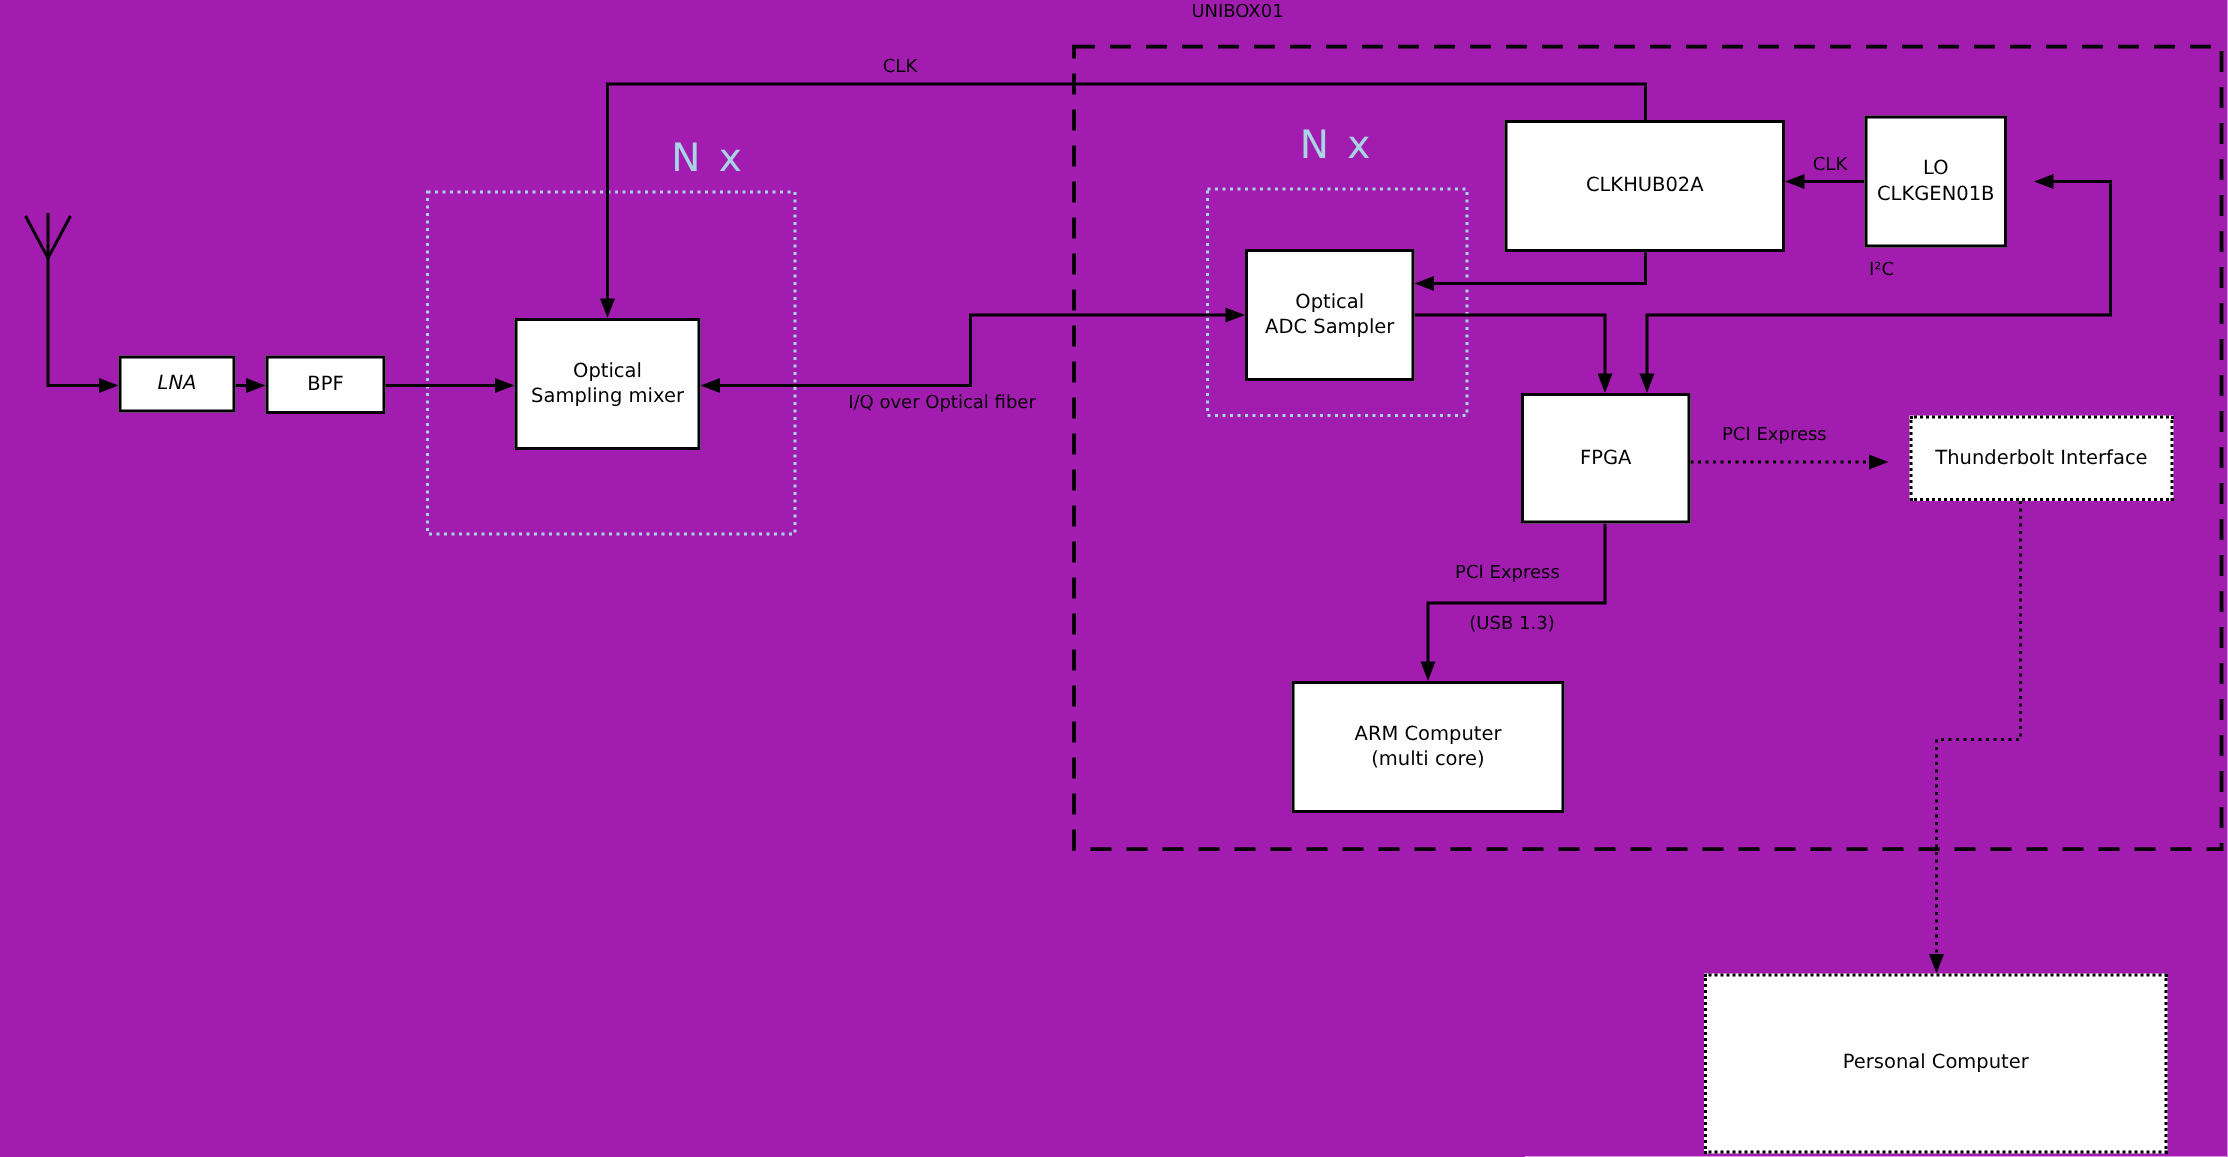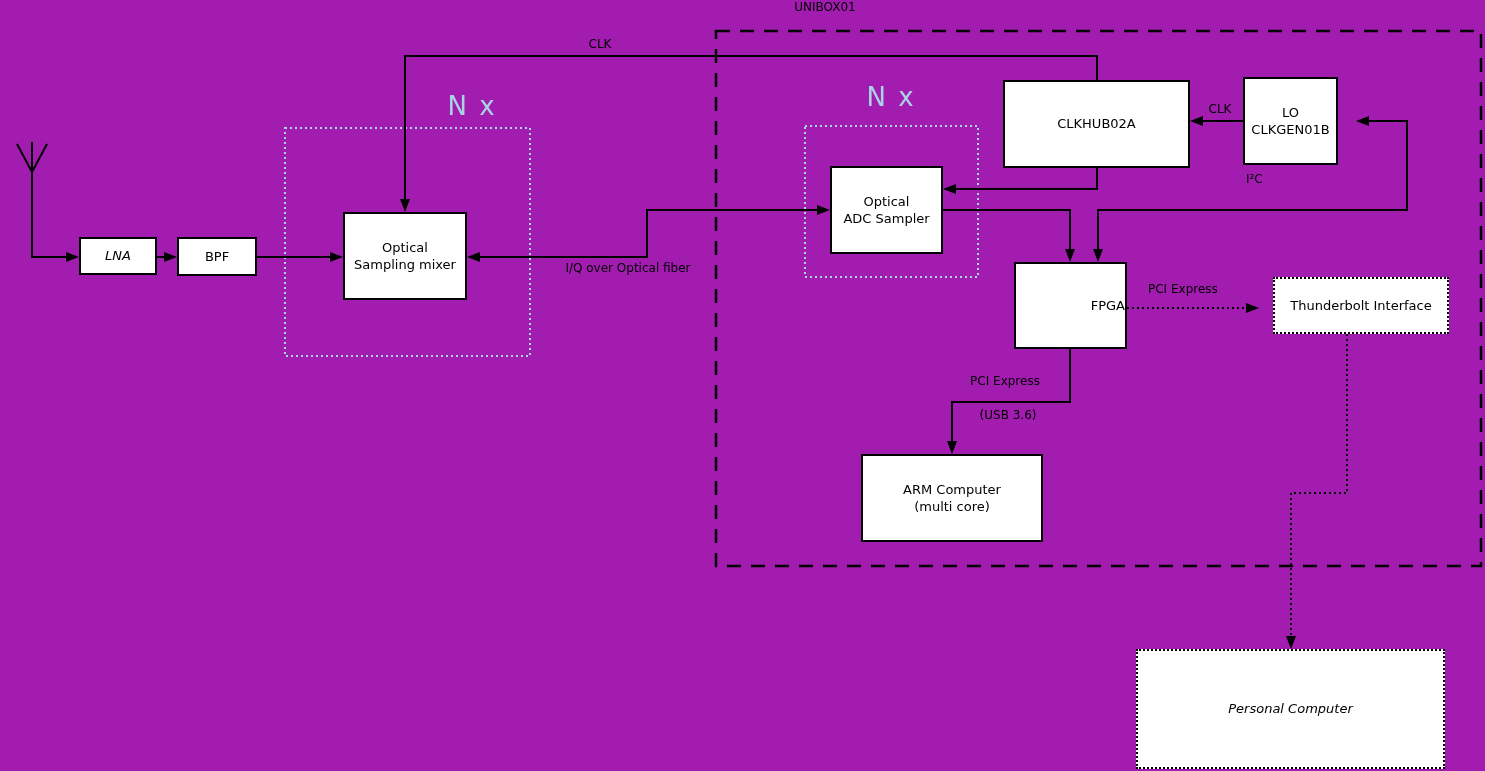--- a/index.html
+++ b/index.html
@@ -104,38 +104,38 @@
 
   <div class="node" style="left:1003px;top:80px;width:187px;height:88px;">
     <span class="lbl">CLKHUB02A</span>
   </div>
 
   <div class="node" style="left:1243px;top:77px;width:95px;height:88px;">
     <span class="lbl">LO
 CLKGEN01B</span>
   </div>
 
-  <div class="node" style="left:1014px;top:262px;width:113px;height:87px;justify-content:flex-end;">
+  <div class="node" style="left:1014px;top:262px;width:113px;height:87px;">
     <span class="lbl">FPGA</span>
   </div>
 
   <div class="node" style="left:861px;top:454px;width:182px;height:88px;text-align:center;">
     <span class="lbl">ARM Computer
 (multi core)</span>
   </div>
 
   <div class="node dotted" style="left:1273px;top:277px;width:176px;height:57px;">
     <span class="lbl">Thunderbolt Interface</span>
   </div>
 
-  <div class="node dotted" style="left:1136px;top:649px;width:309px;height:120px;font-style:italic;">
+  <div class="node dotted" style="left:1136px;top:649px;width:309px;height:120px;">
     <span class="lbl">Personal Computer</span>
   </div>
 
   <div class="edge-label" style="left:560px;top:38px;width:80px;">CLK</div>
   <div class="edge-label" style="left:1195px;top:103px;width:50px;">CLK</div>
   <div class="edge-label" style="left:528px;top:262px;width:200px;">I/Q over Optical fiber</div>
   <div class="edge-label" style="left:1246px;top:173px;text-align:center;">I²C</div>
   <div class="edge-label" style="left:1148px;top:283px;text-align:left;">PCI Express</div>
   <div class="edge-label" style="left:955px;top:375px;width:100px;">PCI Express</div>
-  <div class="edge-label" style="left:958px;top:409px;width:100px;">(USB 3.6)</div>
+  <div class="edge-label" style="left:958px;top:409px;width:100px;">(USB 1.3)</div>
 
 </div>
 
 </body></html>

